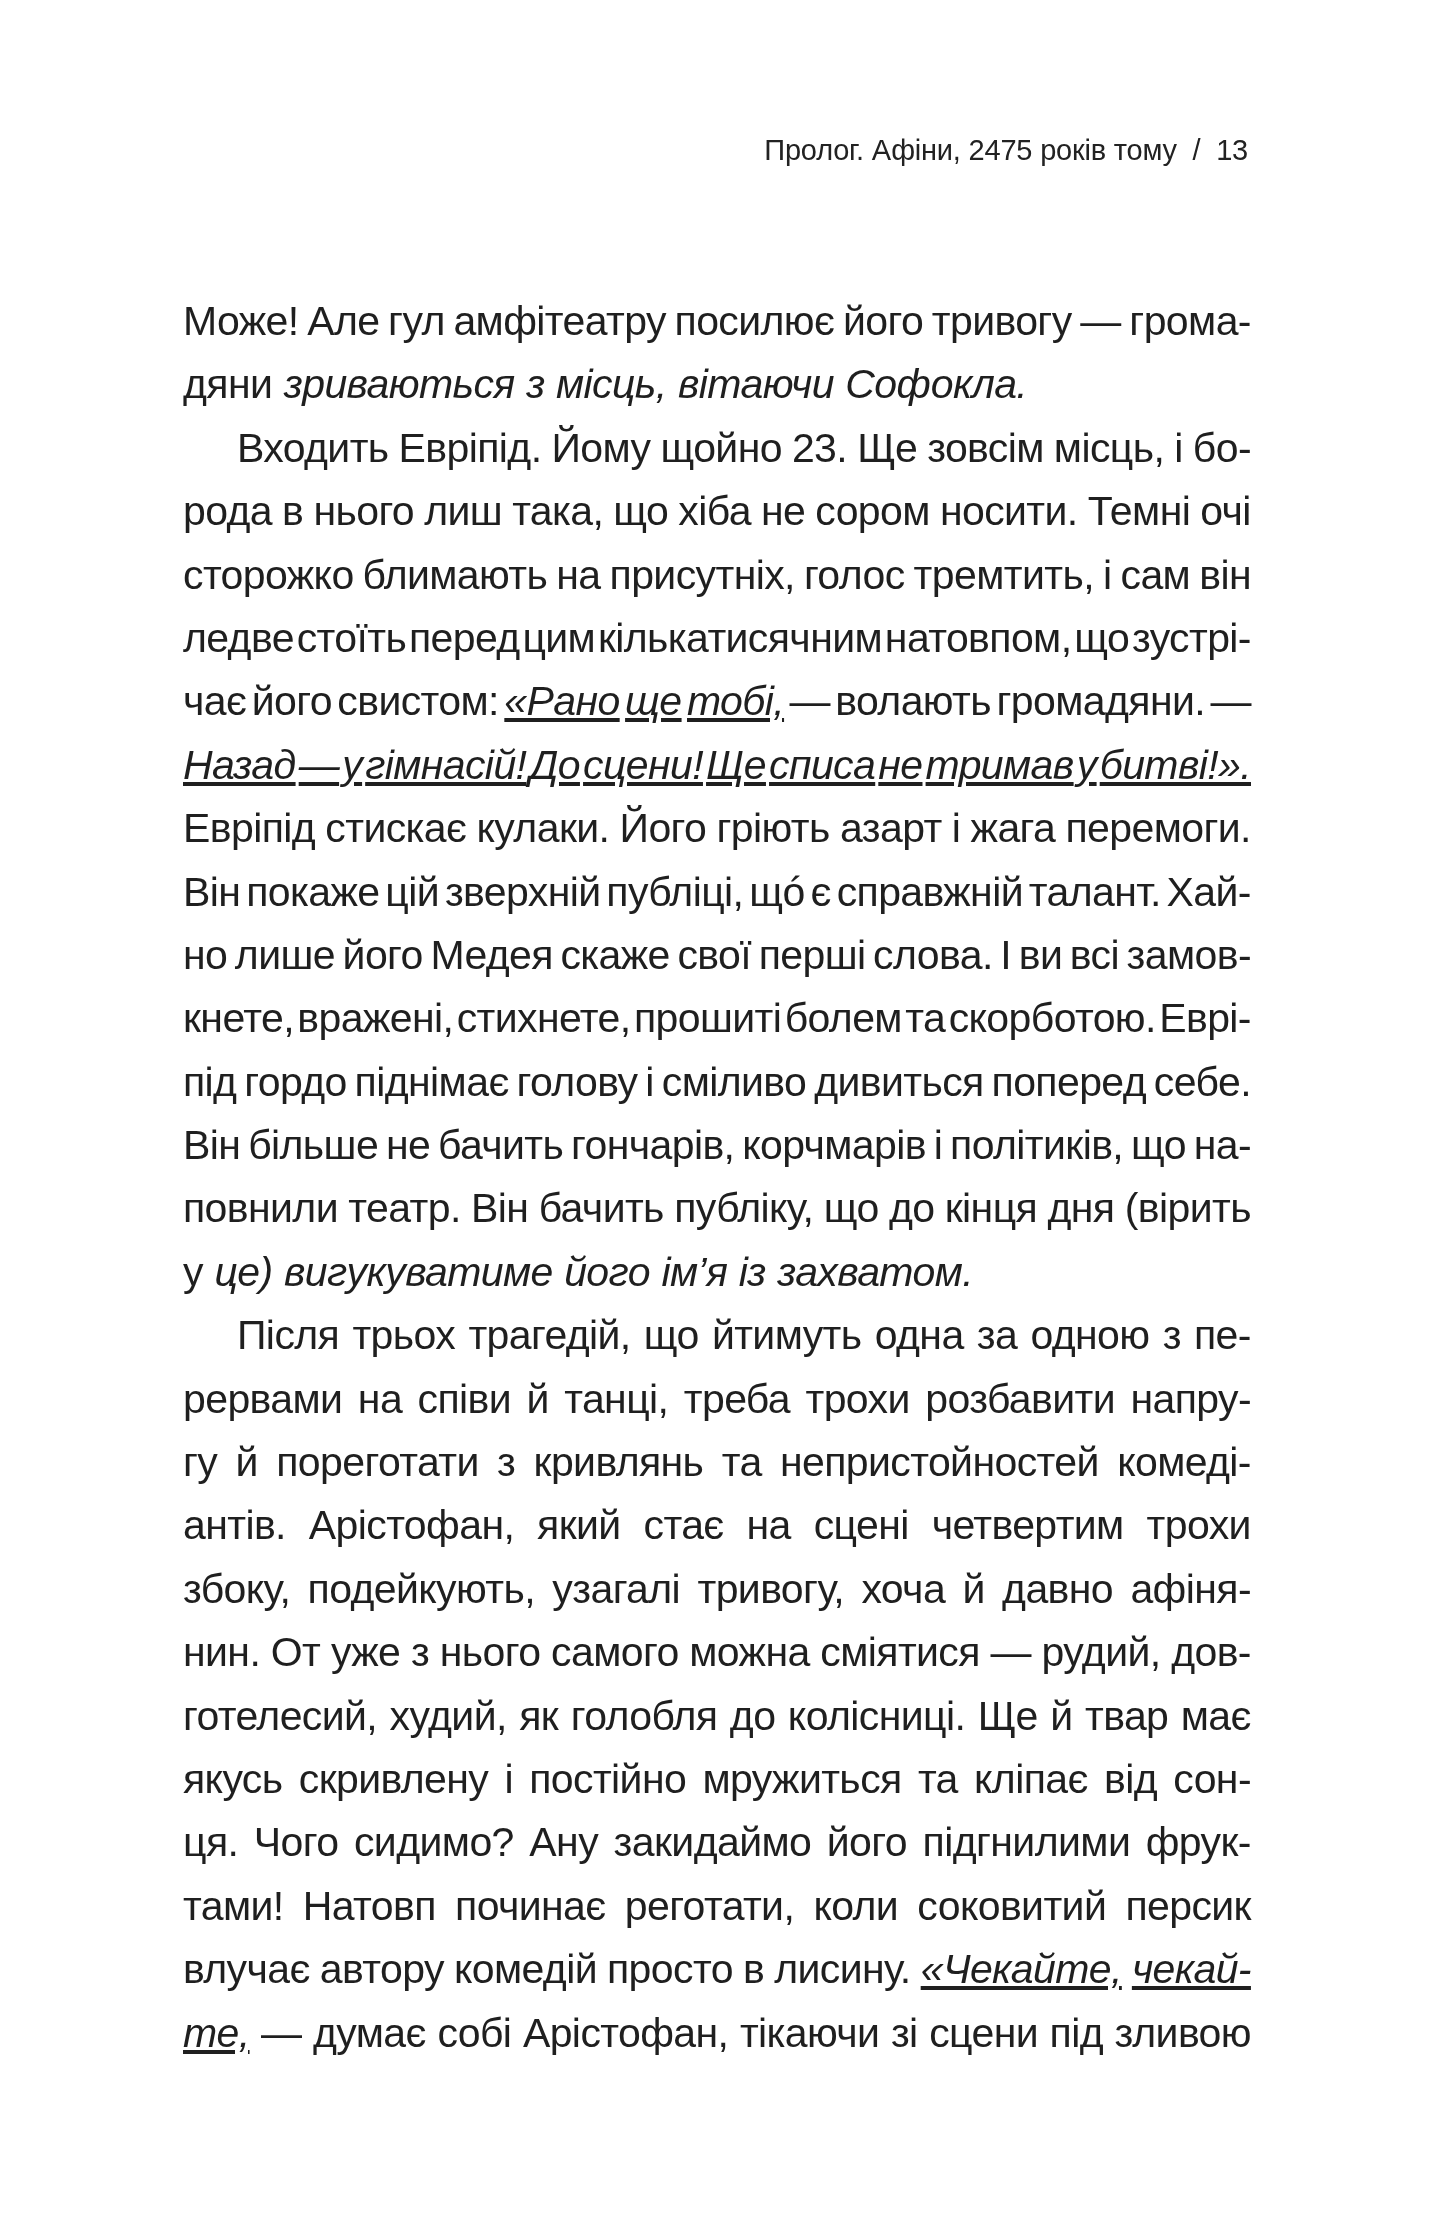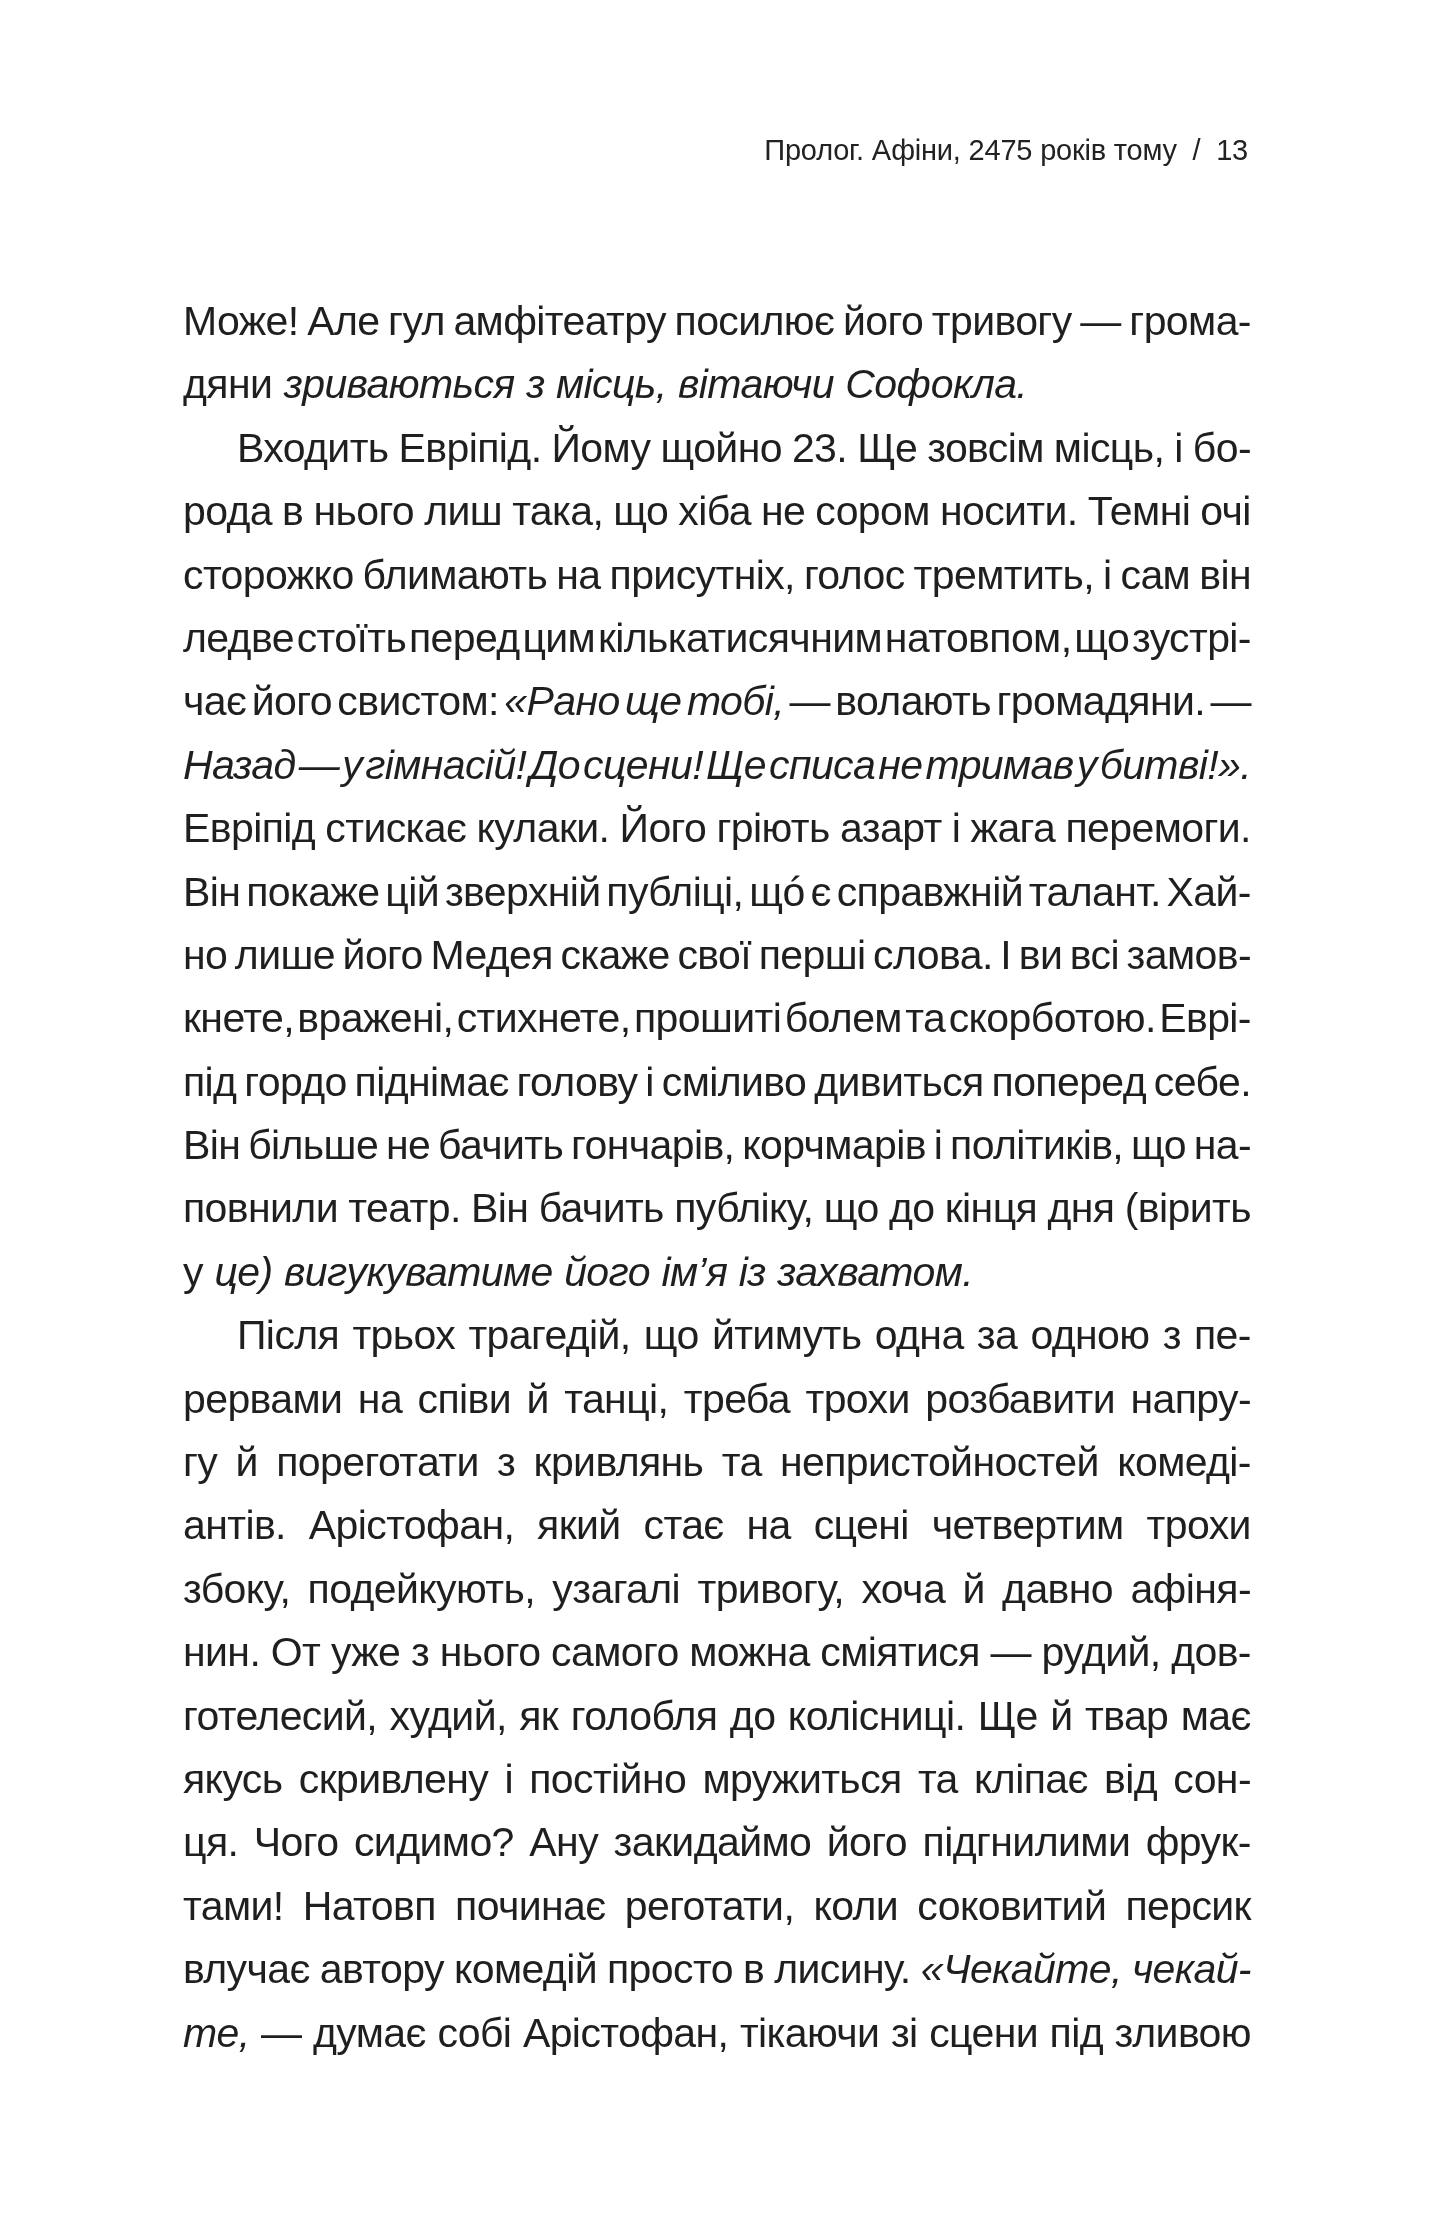--- a/index.html
+++ b/index.html
@@ -4,21 +4,21 @@
   <style>
     html, body { margin: 0; padding: 0; background: #ffffff; }
     body { width: 1445px; height: 2224px; position: relative; overflow: hidden; color: #1f1f1f; font-family: "Liberation Sans", sans-serif; }
     .running-head { position: absolute; top: 118px; right: 197px; font-size: 29px; color: #222; white-space: pre; letter-spacing: -0.2px; margin-top: 16px; }
     .body-text { position: absolute; left: 183px; top: 290px; width: 1068px; }
     .line { height: 63.4px; line-height: 63.4px; font-size: 41px; white-space: nowrap; display: flex; justify-content: space-between; letter-spacing: -0.6px; }
     .line.indent { padding-left: 54px; }
     .line.last { justify-content: flex-start; text-align: right; }
     .line.last span + span { margin-left: 0.28em; font-style: italic; }
     .line span { display: inline-block; }
-    .it { font-style: italic; }
+    .it { font-style: italic; text-decoration: underline; }
   </style>
 </head>
 <body>
 
 <div class="running-head"><span>Пролог. Афіни, 2475 років тому</span>  <span>/</span>  <span>13</span></div>
 
 <div class="body-text" id="body-text">
     <div class="line">
       <span>Може!</span>
       <span>Але</span>

